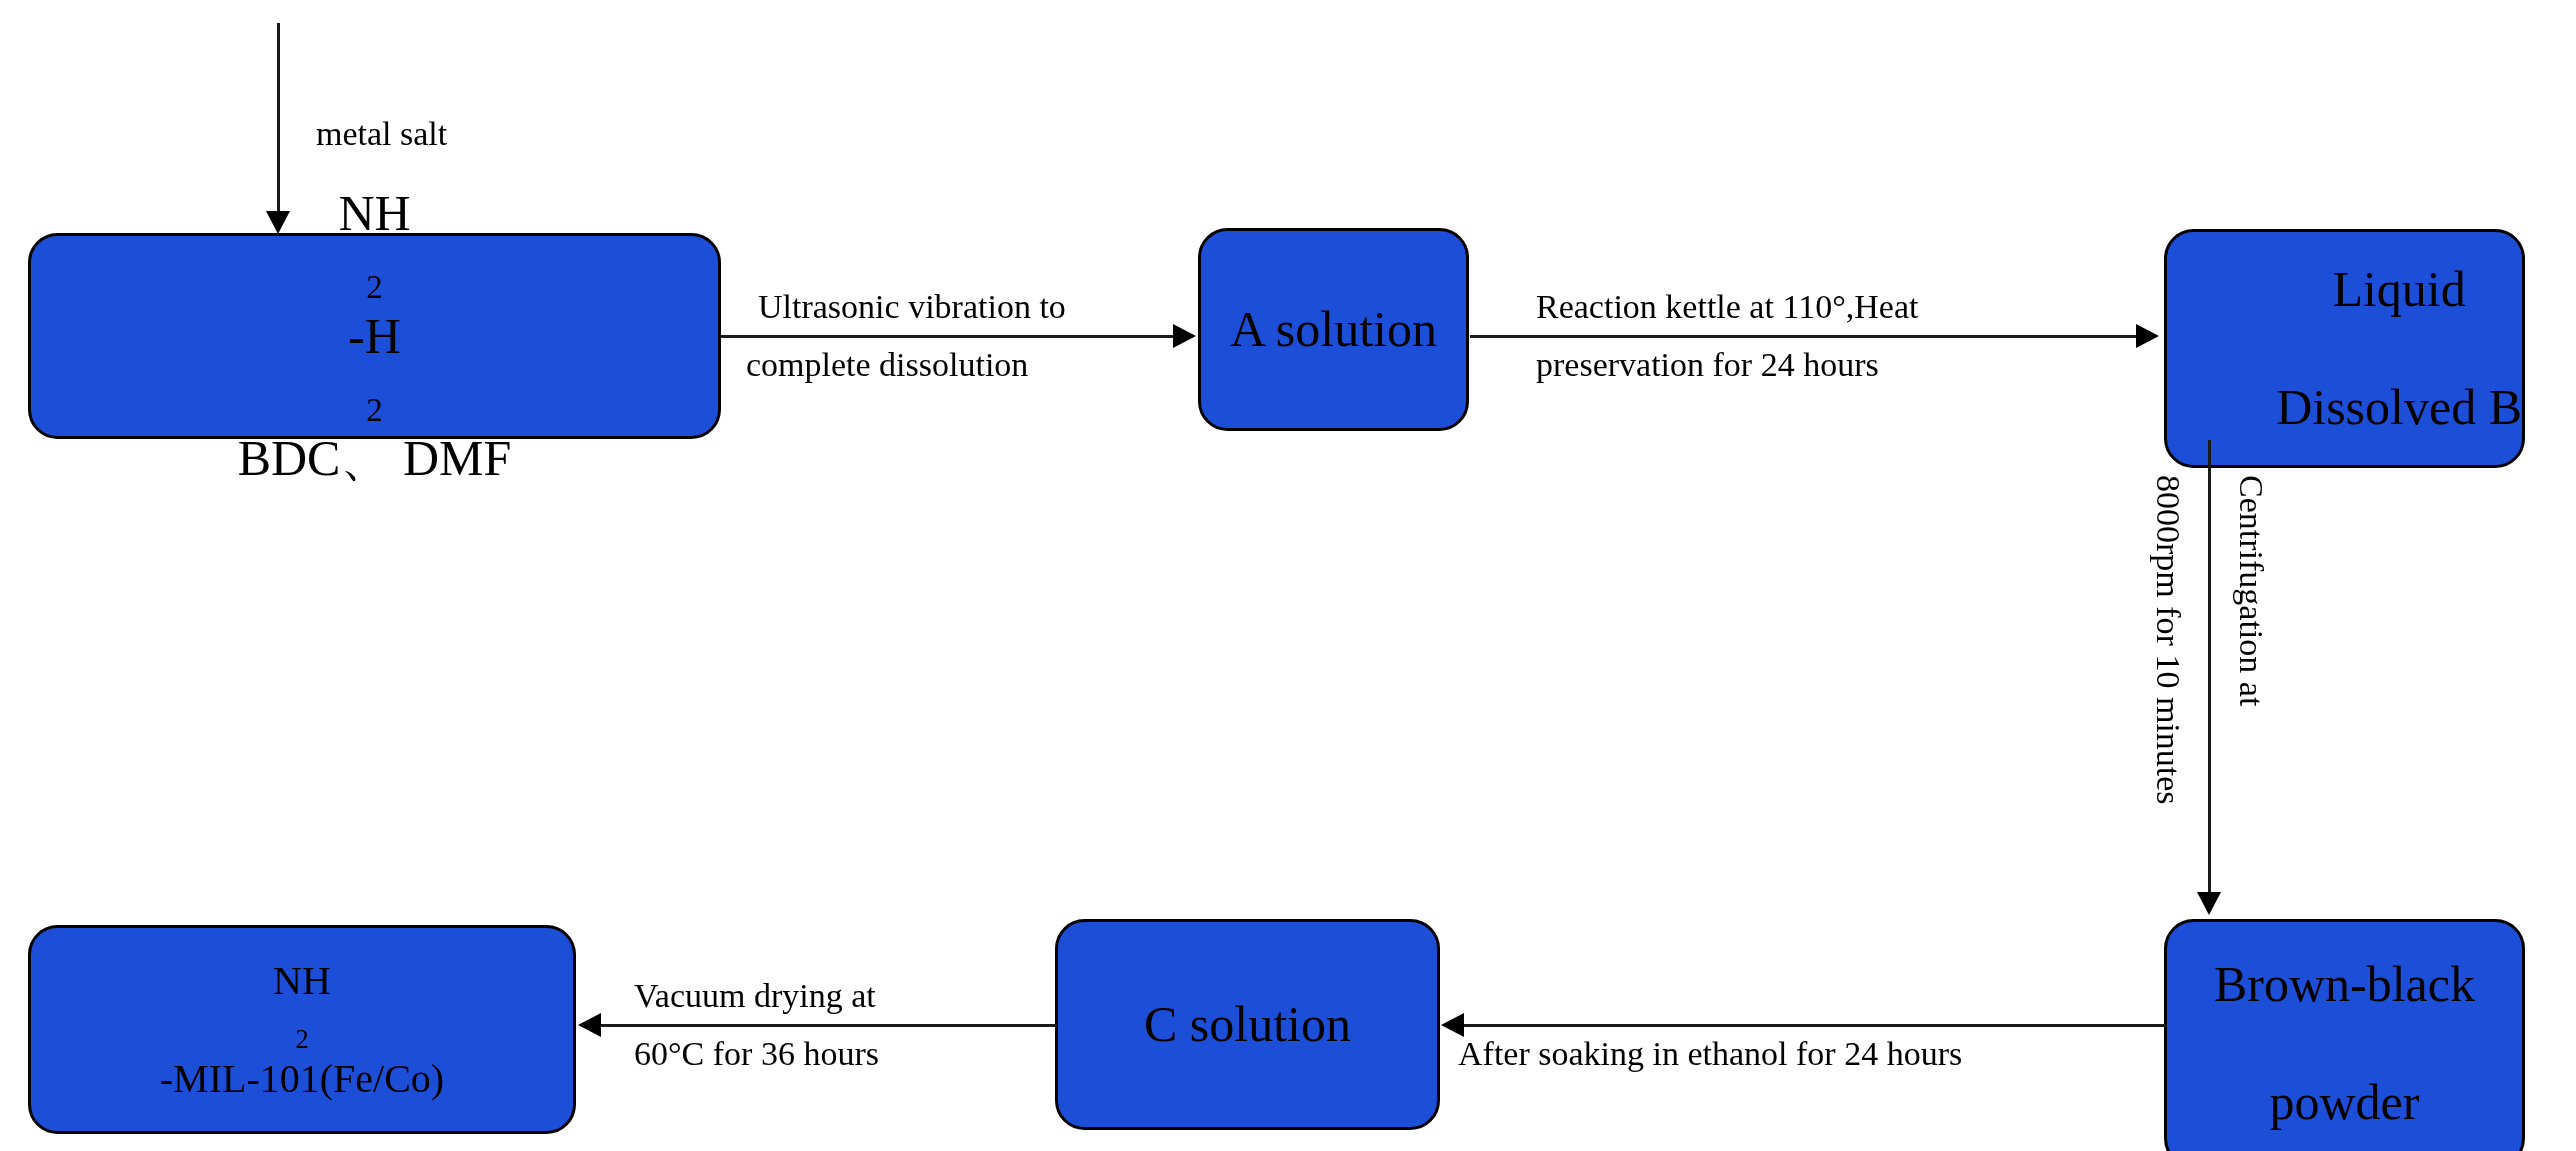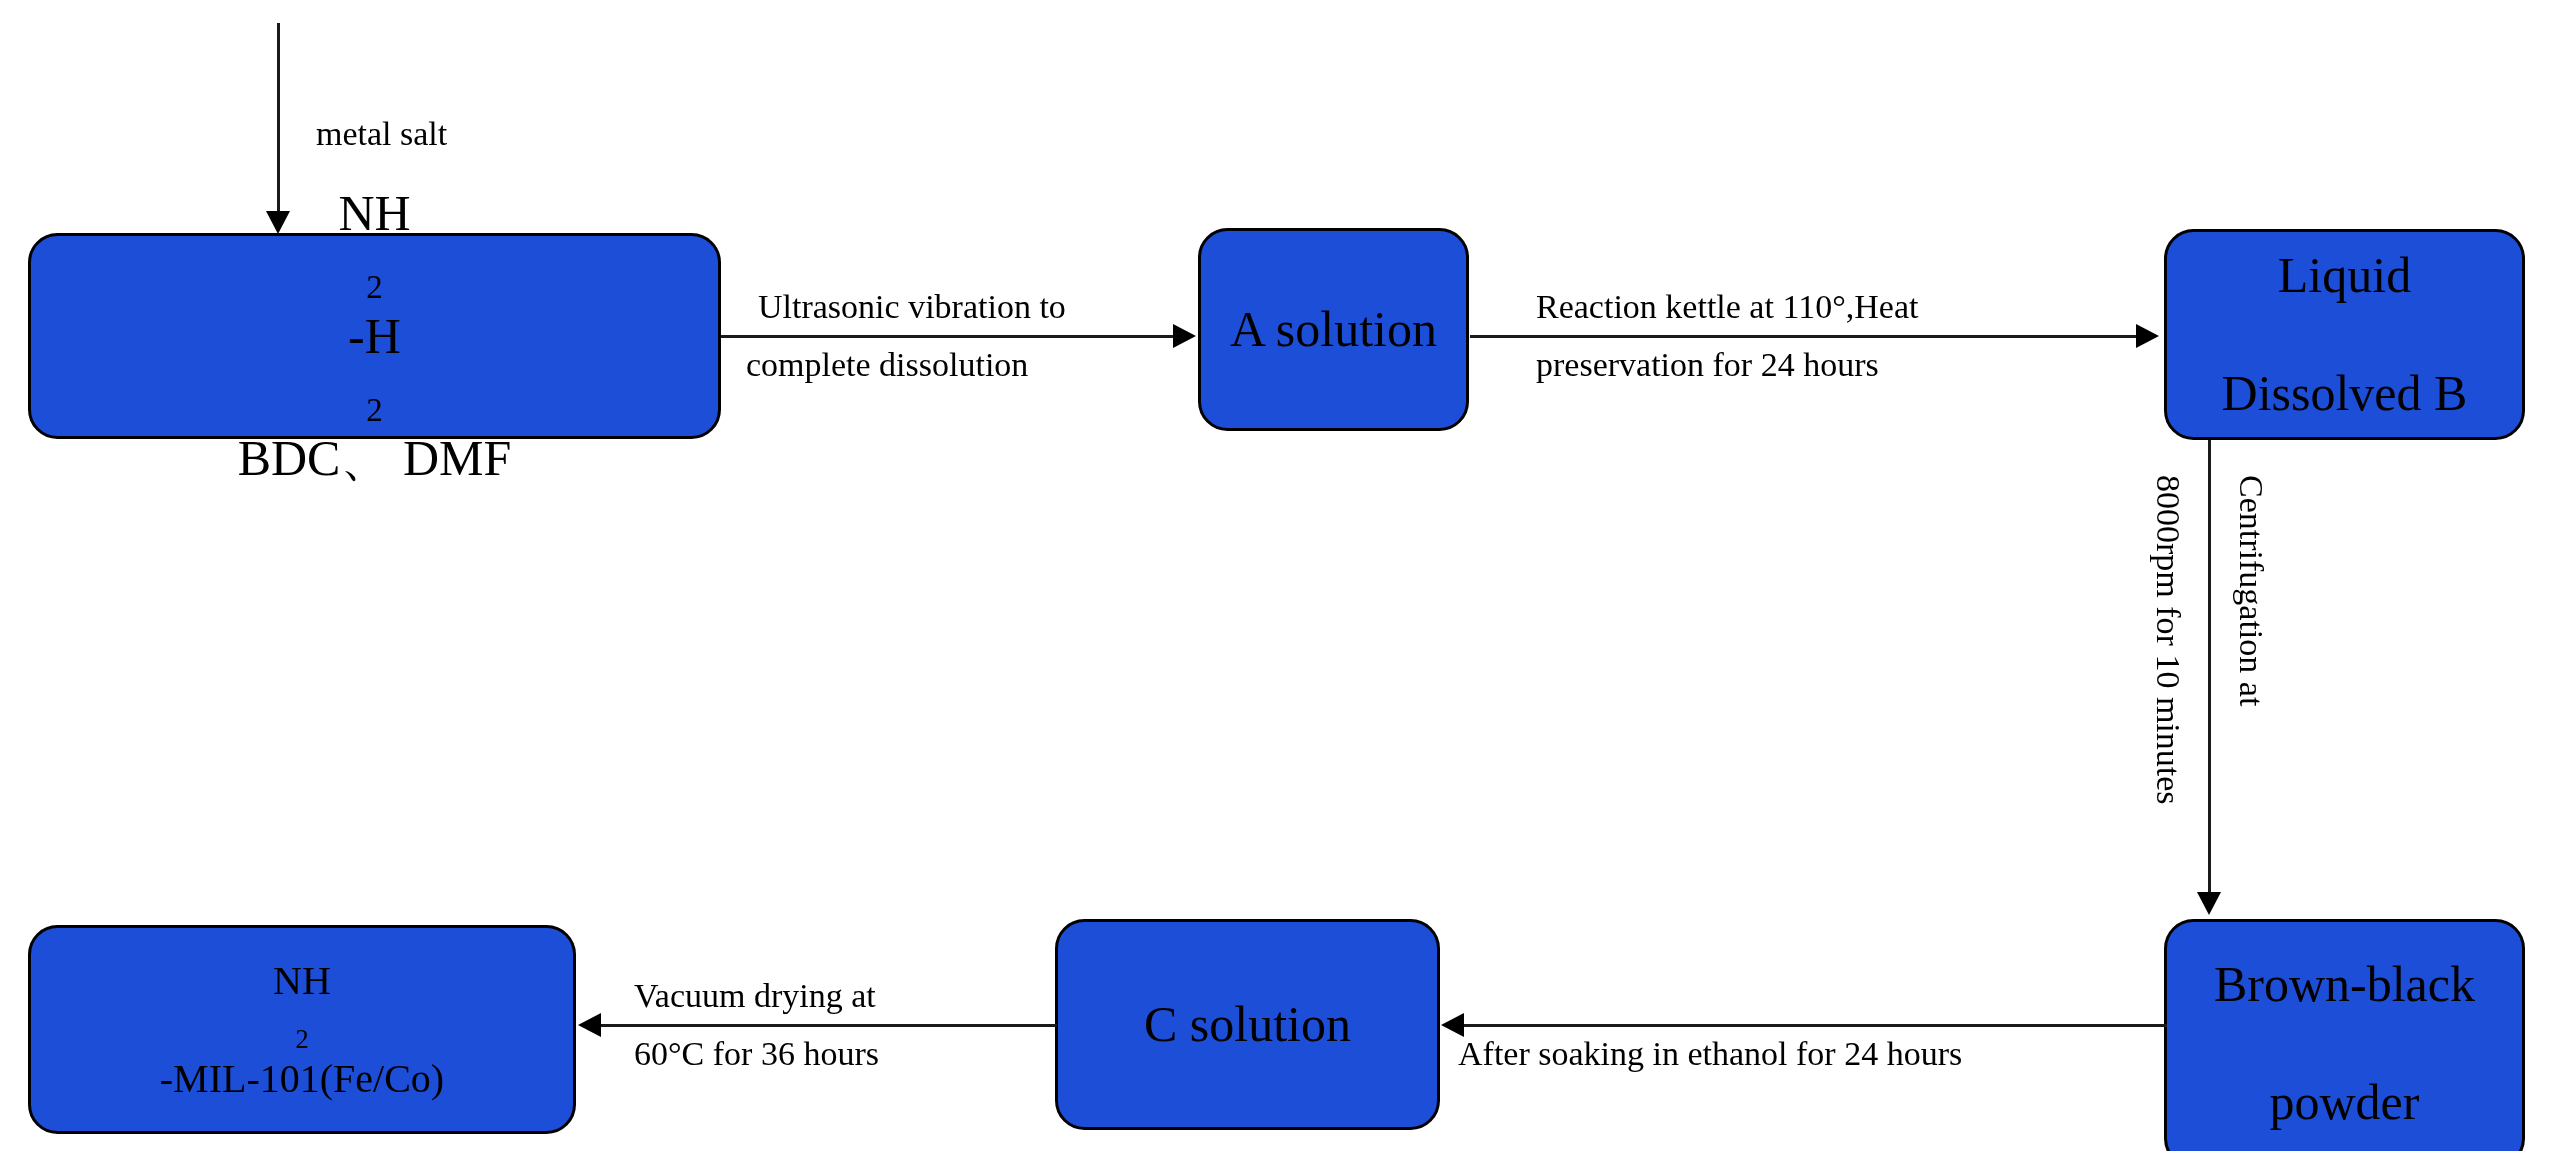--- a/index.html
+++ b/index.html
@@ -26,21 +26,21 @@
     align-items:center;
     justify-content:center;
     text-align:center;
     line-height:1.18;
     white-space:pre-line;
   }
   .node span{display:block;}
 
   .n-reagent{left:28px;  top:233px;  width:693px; height:206px; font-size:50px;}
   .n-asol   {left:1198px;top:228px;  width:271px; height:203px; font-size:50px;}
-  .n-liqb   {left:2164px;top:229px;  width:361px; height:211px; font-size:50px;}
+  .n-liqb   {left:2164px;top:229px;  width:361px; height:239px; font-size:50px;justify-content:flex-end;}
   .n-powder {left:2164px;top:919px; width:361px; height:249px; font-size:50px;}
   .n-csol   {left:1055px;top:919px; width:385px; height:211px; font-size:50px;}
   .n-product{left:28px;  top:925px; width:548px; height:209px; font-size:40px;}
 
   sub{font-size:0.66em; vertical-align:-0.26em;}
 
   
   .line-h{position:absolute;height:0;border-top:3.1px solid #1a1a1a;}
   .line-v{position:absolute;width:0;border-left:3.1px solid #1a1a1a;}
 

